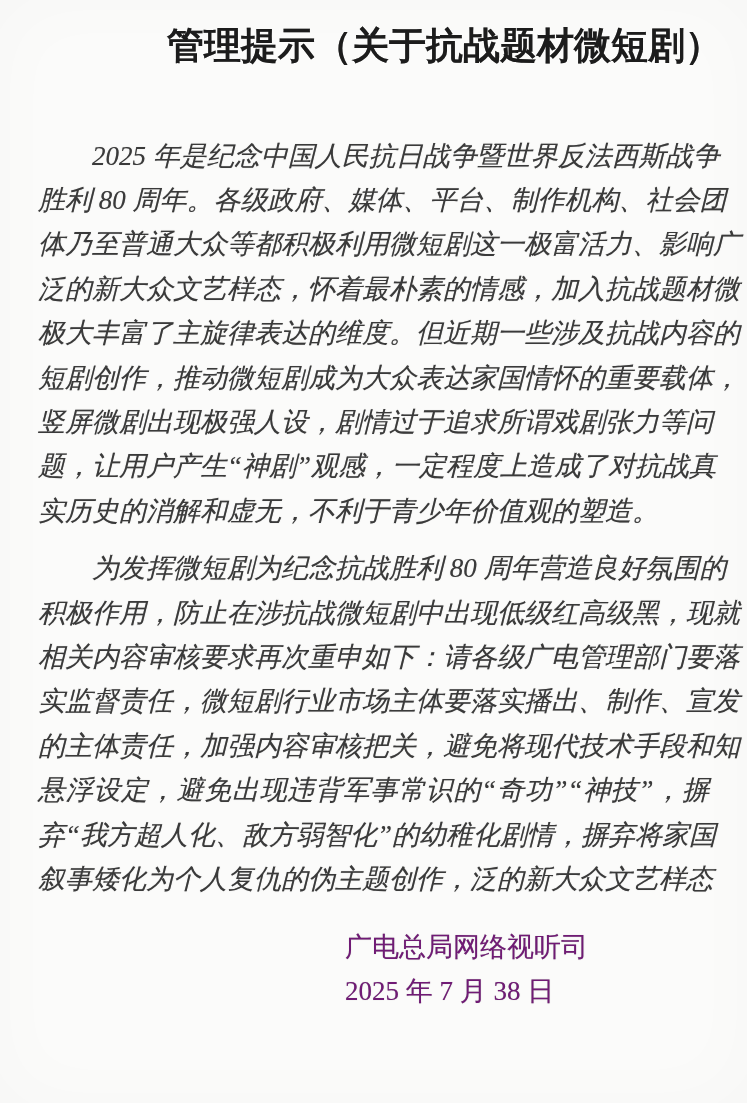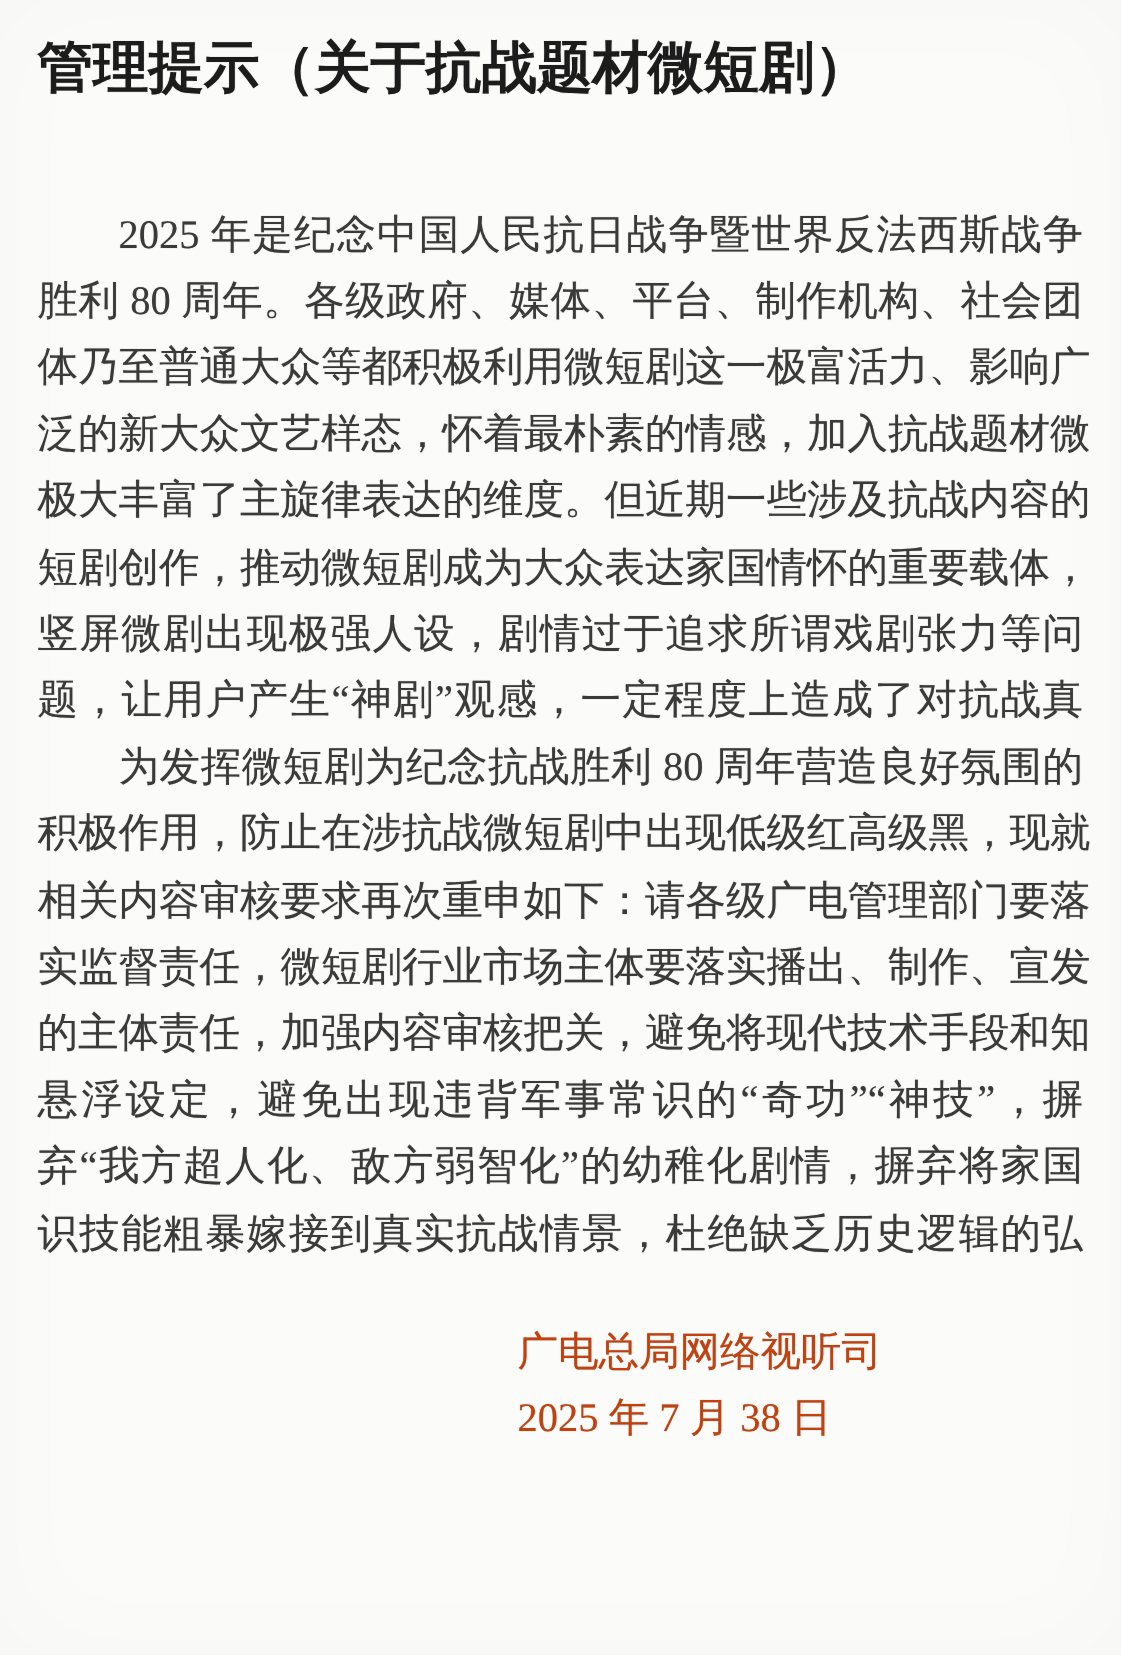--- a/index.html
+++ b/index.html
@@ -14,49 +14,49 @@
     margin: 0 auto;
     background: #fbfbfa;
     box-sizing: border-box;
     padding: 0 25px;
     overflow: hidden;
     box-shadow: inset 0 0 80px rgba(0,0,0,0.02);
     font-family: "Liberation Serif", "DejaVu Serif", serif;
   }
   .doc-title {
     margin: 25px 0 0 0;
-    text-align: left;
+    text-align: right;
     font-size: 37px;
     line-height: 1.15;
     font-weight: 700;
     color: #1c1c1c;
     letter-spacing: 0px;
     text-shadow: 0 0 0.6px rgba(30,30,30,0.55);
   }
   .doc-body {
     margin-top: 66px;
     font-size: 27px;
     line-height: 44.4px;
     color: #3a3a3a;
     text-shadow: 0 0 0.7px rgba(70,70,70,0.5);
   }
-  .para { margin: 0; }
+  .para { margin: 13px; font-style: italic; }
   .para .line {
     text-align: justify;
     text-align-last: justify;
     white-space: nowrap;
   }
   .para .line.first-line { padding-left: 2em; }
   .para .line.last-line  { text-align-last: left; }
   .signature-block {
-    margin-top: 35px;
+    margin-top: 24px;
     margin-left: 320px;
     font-size: 27px;
     line-height: 44px;
-    color: #c2410c;
+    color: #701a75;
     text-shadow: 0 0 0.7px rgba(70,70,70,0.5);
   }
   .signature-block div { text-align: left; }
 </style>
 </head>
 <body>
 
 <div class="page">
 
   <h1 class="doc-title">管理提示（关于抗战题材微短剧）</h1>
@@ -65,31 +65,32 @@
 
     <div class="para">
         <div class="line first-line">2025 年是纪念中国人民抗日战争暨世界反法西斯战争</div>
         <div class="line">胜利 80 周年。各级政府、媒体、平台、制作机构、社会团</div>
         <div class="line">体乃至普通大众等都积极利用微短剧这一极富活力、影响广</div>
         <div class="line">泛的新大众文艺样态，怀着最朴素的情感，加入抗战题材微</div>
         <div class="line">极大丰富了主旋律表达的维度。但近期一些涉及抗战内容的</div>
         <div class="line">短剧创作，推动微短剧成为大众表达家国情怀的重要载体，</div>
         <div class="line">竖屏微剧出现极强人设，剧情过于追求所谓戏剧张力等问</div>
         <div class="line">题，让用户产生“神剧”观感，一定程度上造成了对抗战真</div>
+        <div class="line last-line">实历史的消解和虚无，不利于青少年价值观的塑造。</div>
       </div>
 
     <div class="para">
         <div class="line first-line">为发挥微短剧为纪念抗战胜利 80 周年营造良好氛围的</div>
         <div class="line">积极作用，防止在涉抗战微短剧中出现低级红高级黑，现就</div>
         <div class="line">相关内容审核要求再次重申如下：请各级广电管理部门要落</div>
         <div class="line">实监督责任，微短剧行业市场主体要落实播出、制作、宣发</div>
         <div class="line">的主体责任，加强内容审核把关，避免将现代技术手段和知</div>
         <div class="line">悬浮设定，避免出现违背军事常识的“奇功”“神技”，摒</div>
         <div class="line">弃“我方超人化、敌方弱智化”的幼稚化剧情，摒弃将家国</div>
-        <div class="line">识技能粗暴嫁接到真实抗战情景，杜绝缺乏历史逻辑的弘</div>
+        <div class="line">叙事矮化为个人复仇的伪主题创作，泛的新大众文艺样态</div>
       </div>
 
   </div>
 
   <div class="signature-block">
     <div>广电总局网络视听司</div>
     <div>2025 年 7 月 38 日</div>
   </div>
 
 </div>

